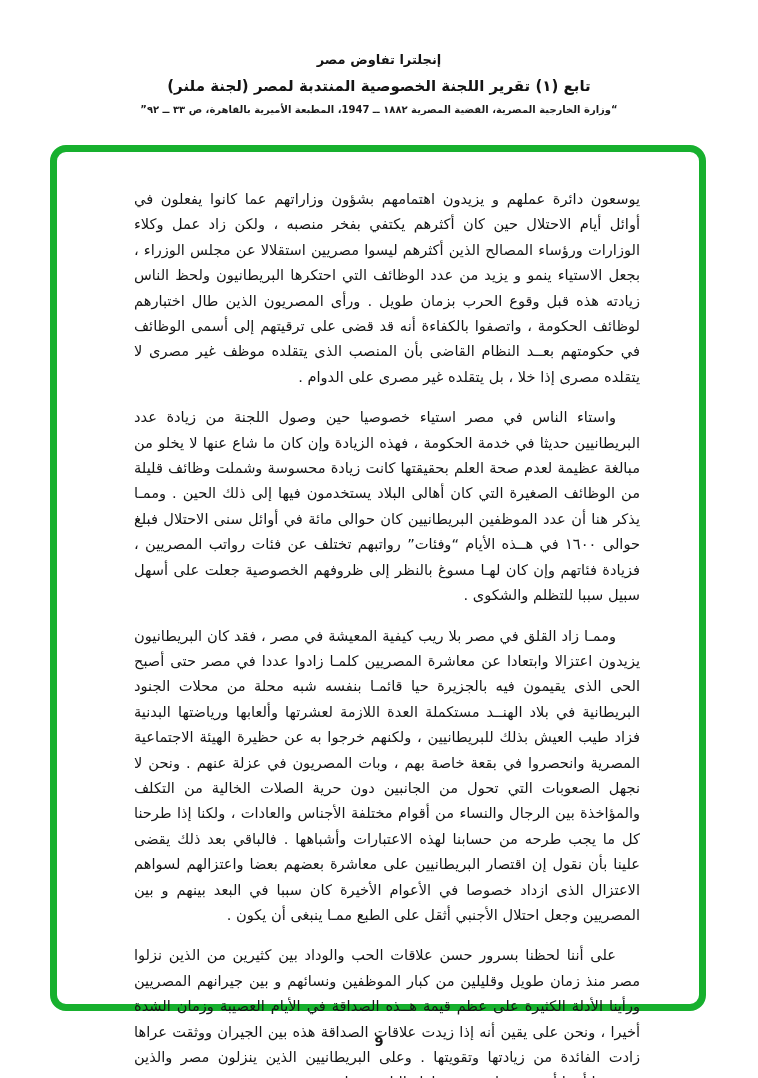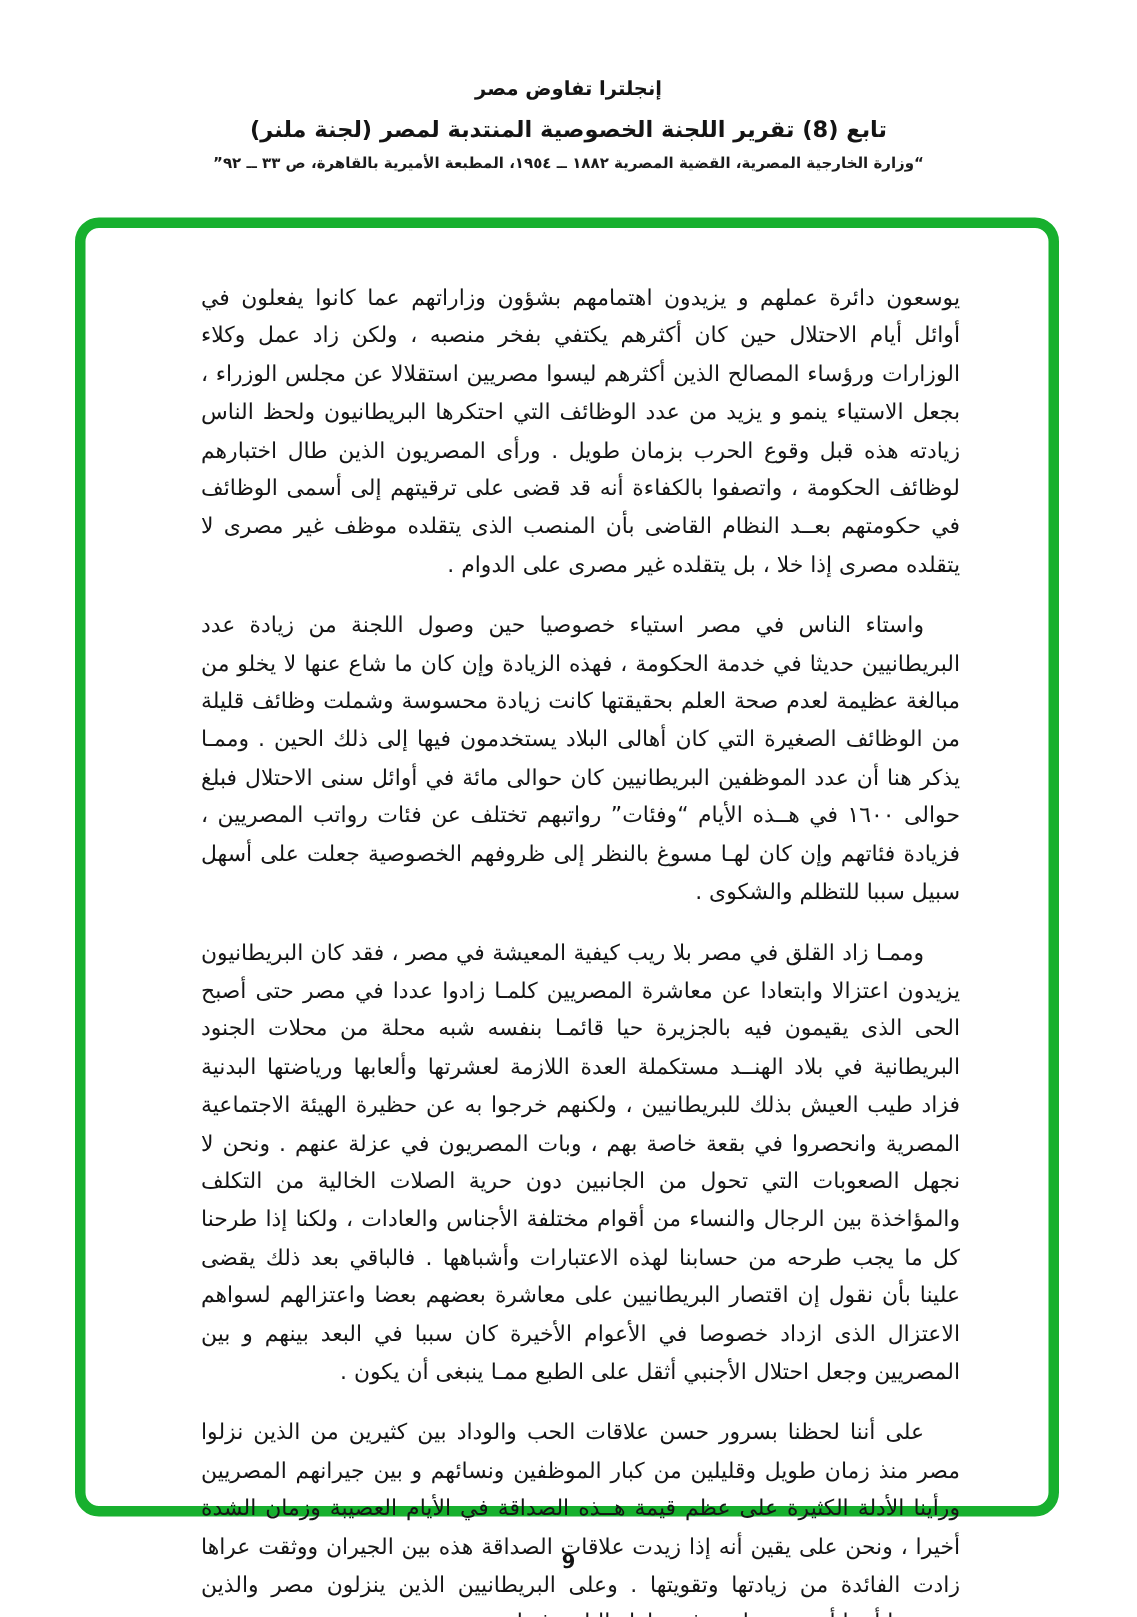--- a/index.html
+++ b/index.html
@@ -79,22 +79,22 @@
     direction: rtl;
   }
 </style>
 </head>
 <body>
 
 <div class="page">
 
   <div class="header">
     <div class="doc-title">إنجلترا تفاوض مصر</div>
-    <div class="doc-subtitle">تابع (8) تقرير اللجنة الخصوصية المنتدبة لمصر (لجنة ملنر)</div>
-    <div class="doc-source">“وزارة الخارجية المصرية، القضية المصرية ١٨٨٢ ــ ١٩٥٤، المطبعة الأميرية بالقاهرة، ص ٣٣ ــ ٩٢”</div>
+    <div class="doc-subtitle">تابع (١) تقرير اللجنة الخصوصية المنتدبة لمصر (لجنة ملنر)</div>
+    <div class="doc-source">“وزارة الخارجية المصرية، القضية المصرية ١٨٨٢ ــ 1947، المطبعة الأميرية بالقاهرة، ص ٣٣ ــ ٩٢”</div>
   </div>
 
   <div class="text-frame" style="border-color: rgb(23, 176, 46);"></div>
 
   <div class="content">
     <p>يوسعون دائرة عملهم و يزيدون اهتمامهم بشؤون وزاراتهم عما كانوا يفعلون في أوائل أيام الاحتلال حين كان أكثرهم يكتفي بفخر منصبه ، ولكن زاد عمل وكلاء الوزارات ورؤساء المصالح الذين أكثرهم ليسوا مصريين استقلالا عن مجلس الوزراء ، بجعل الاستياء ينمو و يزيد من عدد الوظائف التي احتكرها البريطانيون ولحظ الناس زيادته هذه قبل وقوع الحرب بزمان طويل . ورأى المصريون الذين طال اختبارهم لوظائف الحكومة ، واتصفوا بالكفاءة أنه قد قضى على ترقيتهم إلى أسمى الوظائف في حكومتهم بعــد النظام القاضى بأن المنصب الذى يتقلده موظف غير مصرى لا يتقلده مصرى إذا خلا ، بل يتقلده غير مصرى على الدوام .</p>
     <p class="indent">واستاء الناس في مصر استياء خصوصيا حين وصول اللجنة من زيادة عدد البريطانيين حديثا في خدمة الحكومة ، فهذه الزيادة وإن كان ما شاع عنها لا يخلو من مبالغة عظيمة لعدم صحة العلم بحقيقتها كانت زيادة محسوسة وشملت وظائف قليلة من الوظائف الصغيرة التي كان أهالى البلاد يستخدمون فيها إلى ذلك الحين . وممـا يذكر هنا أن عدد الموظفين البريطانيين كان حوالى مائة في أوائل سنى الاحتلال فبلغ حوالى ١٦٠٠ في هــذه الأيام “وفئات” رواتبهم تختلف عن فئات رواتب المصريين ، فزيادة فئاتهم وإن كان لهـا مسوغ بالنظر إلى ظروفهم الخصوصية جعلت على أسهل سبيل سببا للتظلم والشكوى .</p>
     <p class="indent">وممـا زاد القلق في مصر بلا ريب كيفية المعيشة في مصر ، فقد كان البريطانيون يزيدون اعتزالا وابتعادا عن معاشرة المصريين كلمـا زادوا عددا في مصر حتى أصبح الحى الذى يقيمون فيه بالجزيرة حيا قائمـا بنفسه شبه محلة من محلات الجنود البريطانية في بلاد الهنــد مستكملة العدة اللازمة لعشرتها وألعابها ورياضتها البدنية فزاد طيب العيش بذلك للبريطانيين ، ولكنهم خرجوا به عن حظيرة الهيئة الاجتماعية المصرية وانحصروا في بقعة خاصة بهم ، وبات المصريون في عزلة عنهم . ونحن لا نجهل الصعوبات التي تحول من الجانبين دون حرية الصلات الخالية من التكلف والمؤاخذة بين الرجال والنساء من أقوام مختلفة الأجناس والعادات ، ولكنا إذا طرحنا كل ما يجب طرحه من حسابنا لهذه الاعتبارات وأشباهها . فالباقي بعد ذلك يقضى علينا بأن نقول إن اقتصار البريطانيين على معاشرة بعضهم بعضا واعتزالهم لسواهم الاعتزال الذى ازداد خصوصا في الأعوام الأخيرة كان سببا في البعد بينهم و بين المصريين وجعل احتلال الأجنبي أثقل على الطبع ممـا ينبغى أن يكون .</p>
     <p class="indent">على أننا لحظنا بسرور حسن علاقات الحب والوداد بين كثيرين من الذين نزلوا مصر منذ زمان طويل وقليلين من كبار الموظفين ونسائهم و بين جيرانهم المصريين ورأينا الأدلة الكثيرة على عظم قيمة هــذه الصداقة في الأيام العصيبة وزمان الشدة أخيرا ، ونحن على يقين أنه إذا زيدت علاقات الصداقة هذه بين الجيران ووثقت عراها زادت الفائدة من زيادتها وتقويتها . وعلى البريطانيين الذين ينزلون مصر والذين يزورونها أيضا أن يحسنوا معرفة سلوك الناس فيها</p>
   </div>

